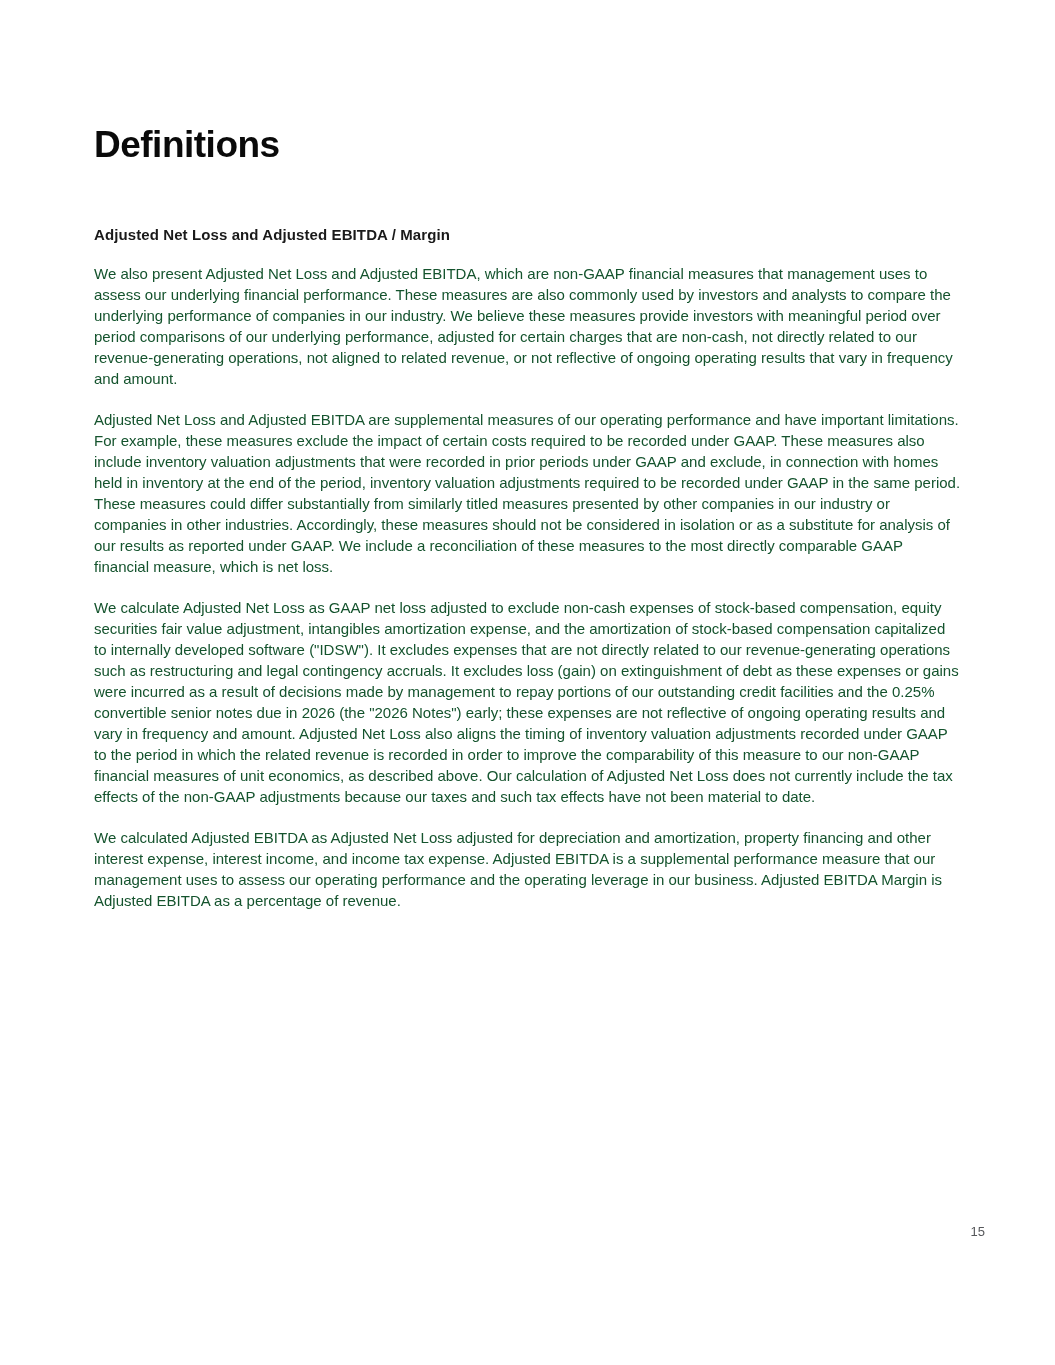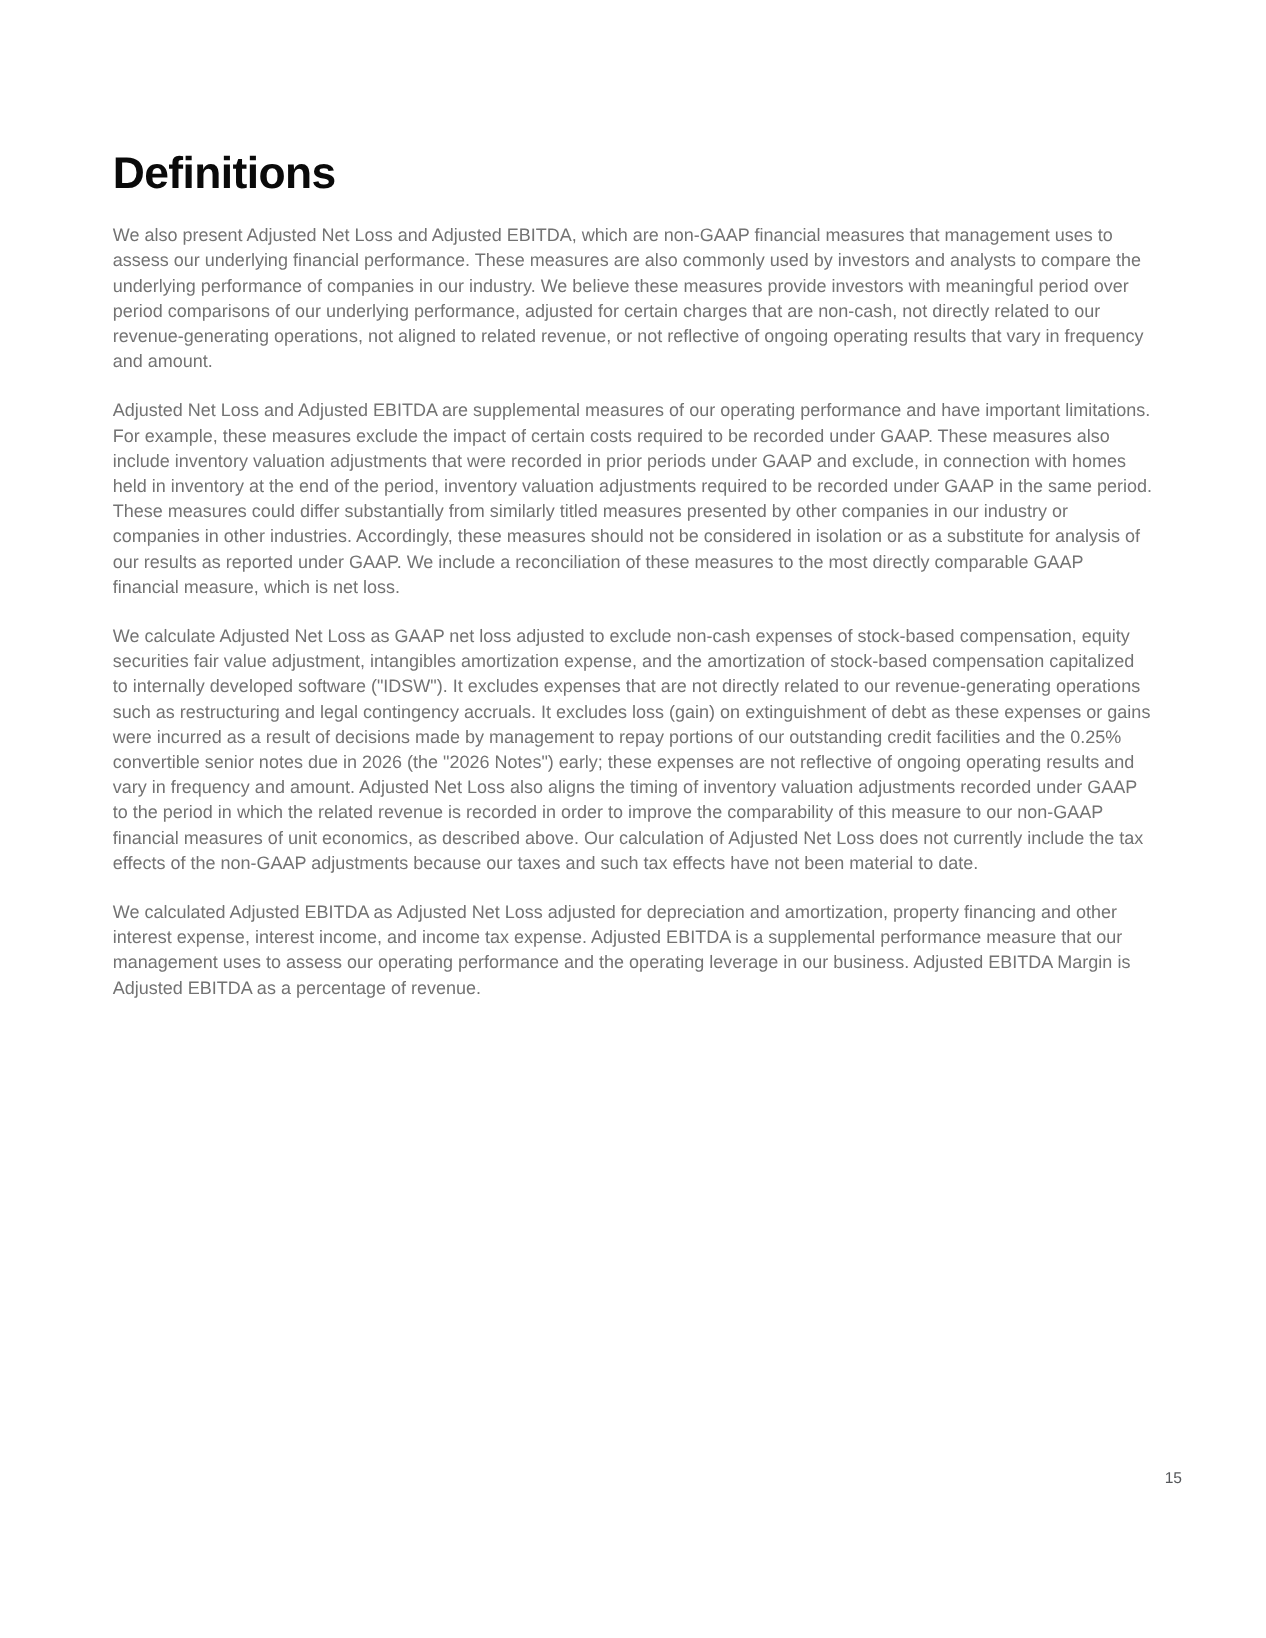--- a/index.html
+++ b/index.html
@@ -38,41 +38,42 @@
     font-size: 15px;
     font-weight: 700;
     color: #1a1a1a;
     letter-spacing: 0.1px;
   }
 
   .body-copy p {
     margin-top: 20px;
     font-size: 15px;
     line-height: 21px;
-    color: #737373;
+    color: #14532d;
     font-weight: 400;
     text-align: left;
   }
 
   .page-number {
     position: absolute;
     right: 70px;
     top: 1224px;
     font-size: 13px;
     color: #55575a;
   }
 </style>
 </head>
 <body>
 
 <div class="page">
   <div class="content">
 
     <h1 class="doc-title">Definitions</h1>
 
+    <h2 class="section-heading">Adjusted Net Loss and Adjusted EBITDA / Margin</h2>
 
     <div class="body-copy">
       <p>We also present Adjusted Net Loss and Adjusted EBITDA, which are non-GAAP financial measures that management uses to assess our underlying financial performance. These measures are also commonly used by investors and analysts to compare the underlying performance of companies in our industry. We believe these measures provide investors with meaningful period over period comparisons of our underlying performance, adjusted for certain charges that are non-cash, not directly related to our revenue-generating operations, not aligned to related revenue, or not reflective of ongoing operating results that vary in frequency and amount.</p>
       <p>Adjusted Net Loss and Adjusted EBITDA are supplemental measures of our operating performance and have important limitations. For example, these measures exclude the impact of certain costs required to be recorded under GAAP. These measures also include inventory valuation adjustments that were recorded in prior periods under GAAP and exclude, in connection with homes held in inventory at the end of the period, inventory valuation adjustments required to be recorded under GAAP in the same period. These measures could differ substantially from similarly titled measures presented by other companies in our industry or companies in other industries. Accordingly, these measures should not be considered in isolation or as a substitute for analysis of our results as reported under GAAP. We include a reconciliation of these measures to the most directly comparable GAAP financial measure, which is net loss.</p>
       <p>We calculate Adjusted Net Loss as GAAP net loss adjusted to exclude non-cash expenses of stock-based compensation, equity securities fair value adjustment, intangibles amortization expense, and the amortization of stock-based compensation capitalized to internally developed software ("IDSW"). It excludes expenses that are not directly related to our revenue-generating operations such as restructuring and legal contingency accruals. It excludes loss (gain) on extinguishment of debt as these expenses or gains were incurred as a result of decisions made by management to repay portions of our outstanding credit facilities and the 0.25% convertible senior notes due in 2026 (the "2026 Notes") early; these expenses are not reflective of ongoing operating results and vary in frequency and amount. Adjusted Net Loss also aligns the timing of inventory valuation adjustments recorded under GAAP to the period in which the related revenue is recorded in order to improve the comparability of this measure to our non-GAAP financial measures of unit economics, as described above. Our calculation of Adjusted Net Loss does not currently include the tax effects of the non-GAAP adjustments because our taxes and such tax effects have not been material to date.</p>
       <p>We calculated Adjusted EBITDA as Adjusted Net Loss adjusted for depreciation and amortization, property financing and other interest expense, interest income, and income tax expense. Adjusted EBITDA is a supplemental performance measure that our management uses to assess our operating performance and the operating leverage in our business. Adjusted EBITDA Margin is Adjusted EBITDA as a percentage of revenue.</p>
     </div>
 
   </div>
 

